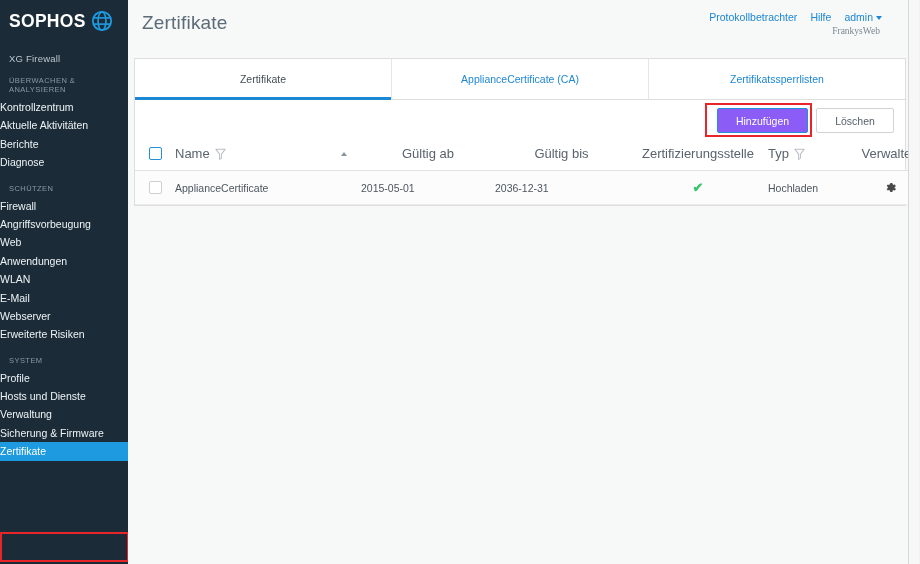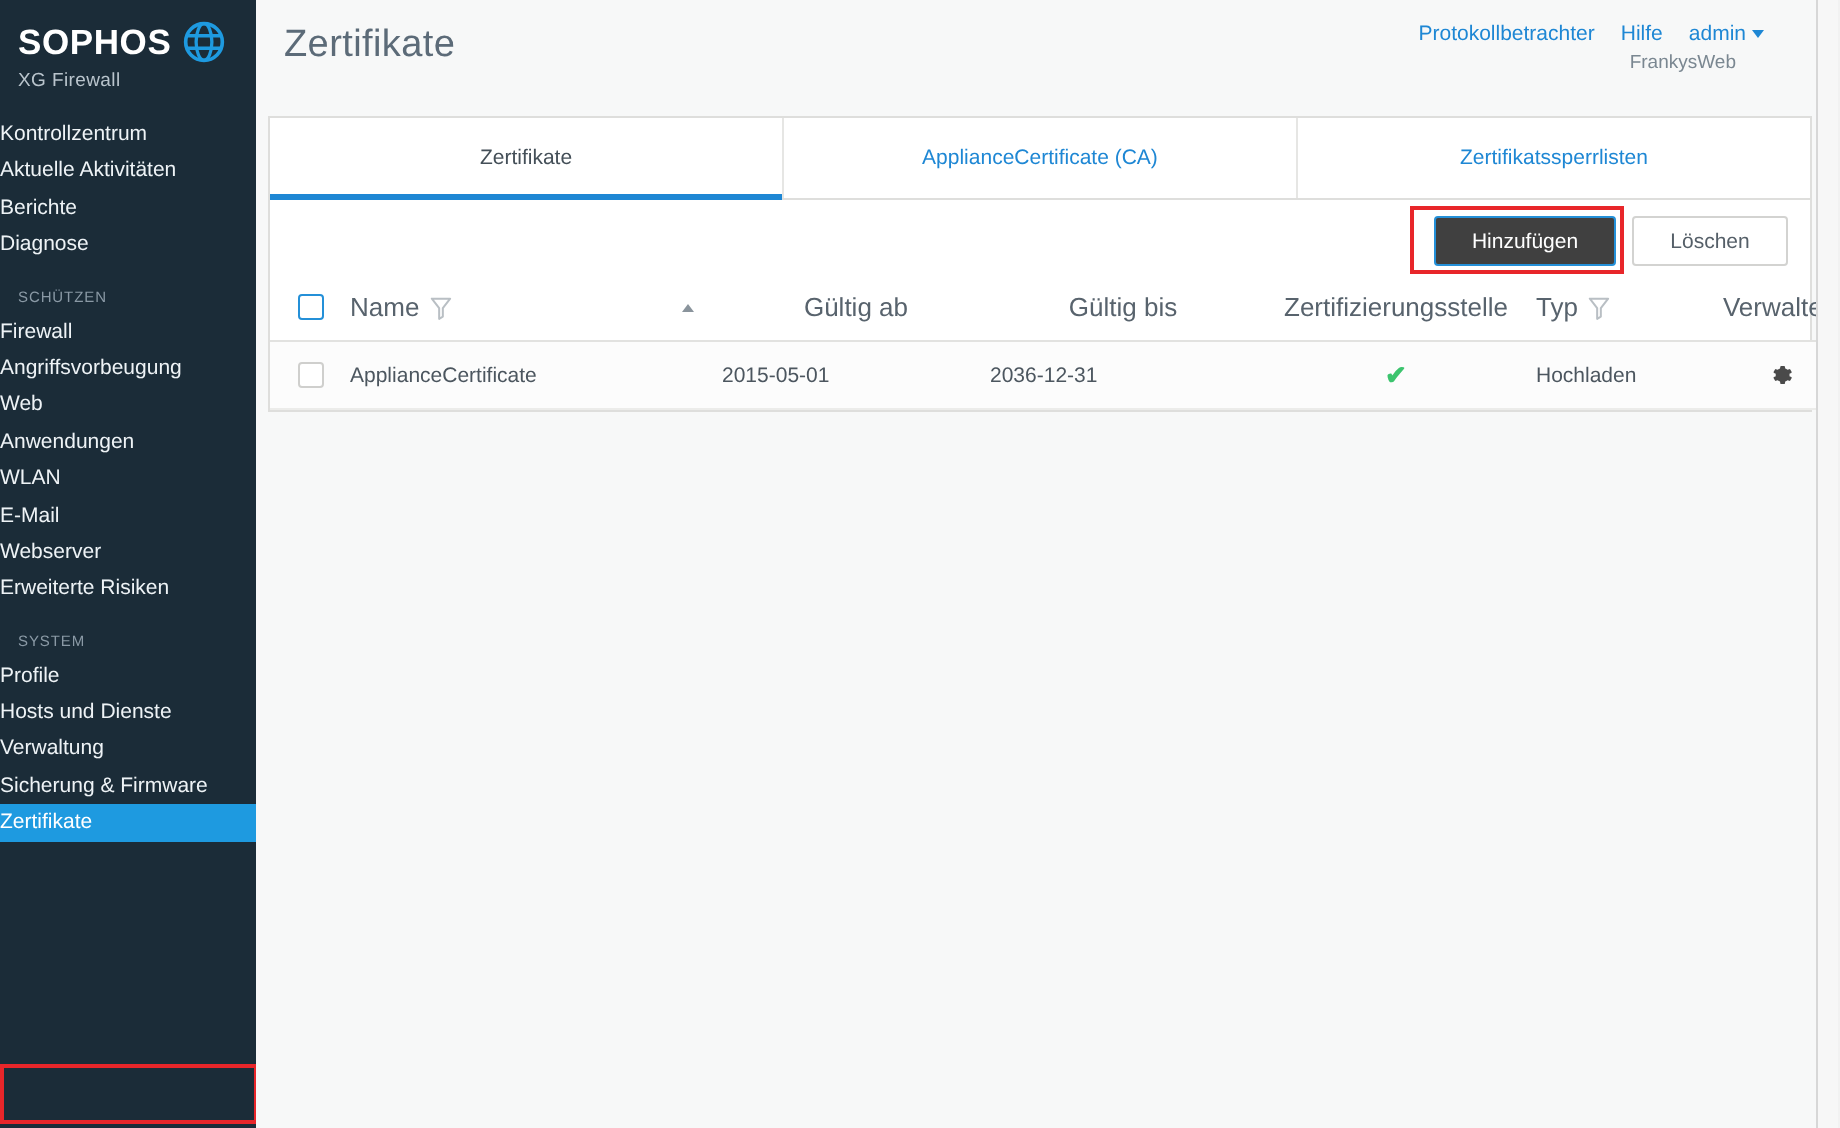--- a/index.html
+++ b/index.html
@@ -47,21 +47,21 @@
   }
   .brand-globe {
     margin-left: 5px;
     width: 22px; height: 22px;
     flex: 0 0 22px;
   }
   .brand-sub {
     color: #b9c4cc;
     font-size: 9.5px;
     letter-spacing: 0.2px;
-    margin-top: 3px;
+    margin-top: 21px;
   }
 
   .nav-section {
     margin-top: 12px;
   }
   .nav-section-title {
     color: #8a99a5;
     font-size: 7.5px;
     letter-spacing: 0.45px;
     padding: 0 0 4px 9px;
@@ -138,21 +138,22 @@
     border-left: 3.5px solid transparent;
     border-right: 3.5px solid transparent;
     border-top: 4.5px solid #1e87d4;
     margin-left: 3px;
     vertical-align: middle;
   }
   .top-sub {
     color: #7a8791;
     font-size: 9.5px;
     margin-top: 3px;
-    margin-right: 14px;
+    margin-right: 2px;
+    font-family: Liberation Serif, serif;
   }
 
   
   .card {
     position: absolute;
     left: 6px;
     top: 58px;
     width: 772px;
     background: #ffffff;
     border: 1px solid #dededc;
@@ -203,21 +204,21 @@
     height: 25px;
     padding: 0 16px;
     display: flex;
     align-items: center;
     justify-content: center;
     cursor: pointer;
     border-radius: 2px;
     white-space: nowrap;
   }
   .btn-primary {
-    background: #404040;
+    background: #8b5cf6;
     color: #ffffff;
     border: 1px solid #2490d8;
     min-width: 91px;
   }
   .btn-default {
     background: #ffffff;
     color: #555f68;
     border: 1px solid #d3d3d1;
     min-width: 78px;
   }
@@ -331,20 +332,21 @@
             <line x1="2.4" y1="8.6" x2="21.6" y2="8.6" stroke="#1e9ae0" stroke-width="1.8"></line>
             <line x1="2.4" y1="15.4" x2="21.6" y2="15.4" stroke="#1e9ae0" stroke-width="1.8"></line>
           </svg>
         </span>
       </div>
       <div class="brand-sub">XG Firewall</div>
     </div>
 
     <div id="nav-container">
         <div class="nav-section">
+          <div class="nav-section-title">ÜBERWACHEN &amp; ANALYSIEREN</div>
           <div class="nav-item">Kontrollzentrum</div>
           <div class="nav-item">Aktuelle Aktivitäten</div>
           <div class="nav-item">Berichte</div>
           <div class="nav-item">Diagnose</div>
         </div>
         <div class="nav-section">
           <div class="nav-section-title">SCHÜTZEN</div>
           <div class="nav-item">Firewall</div>
           <div class="nav-item">Angriffsvorbeugung</div>
           <div class="nav-item">Web</div>

